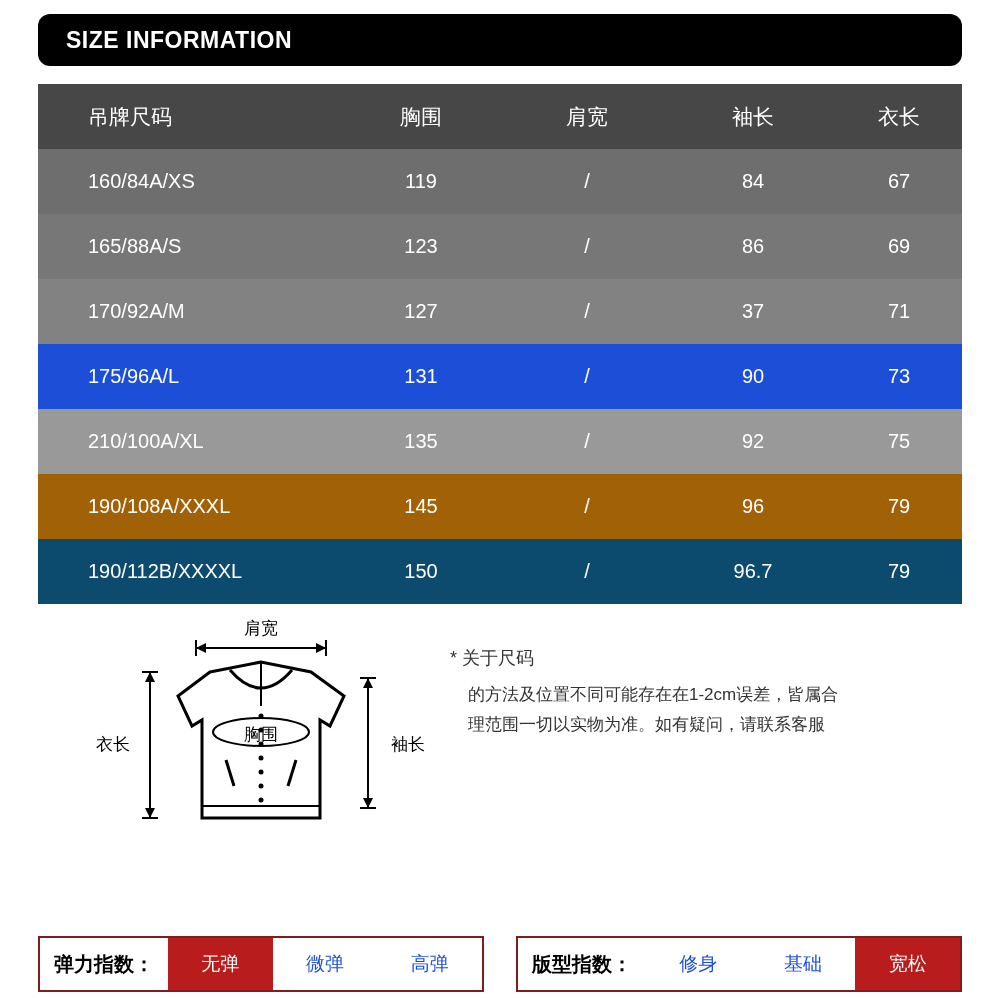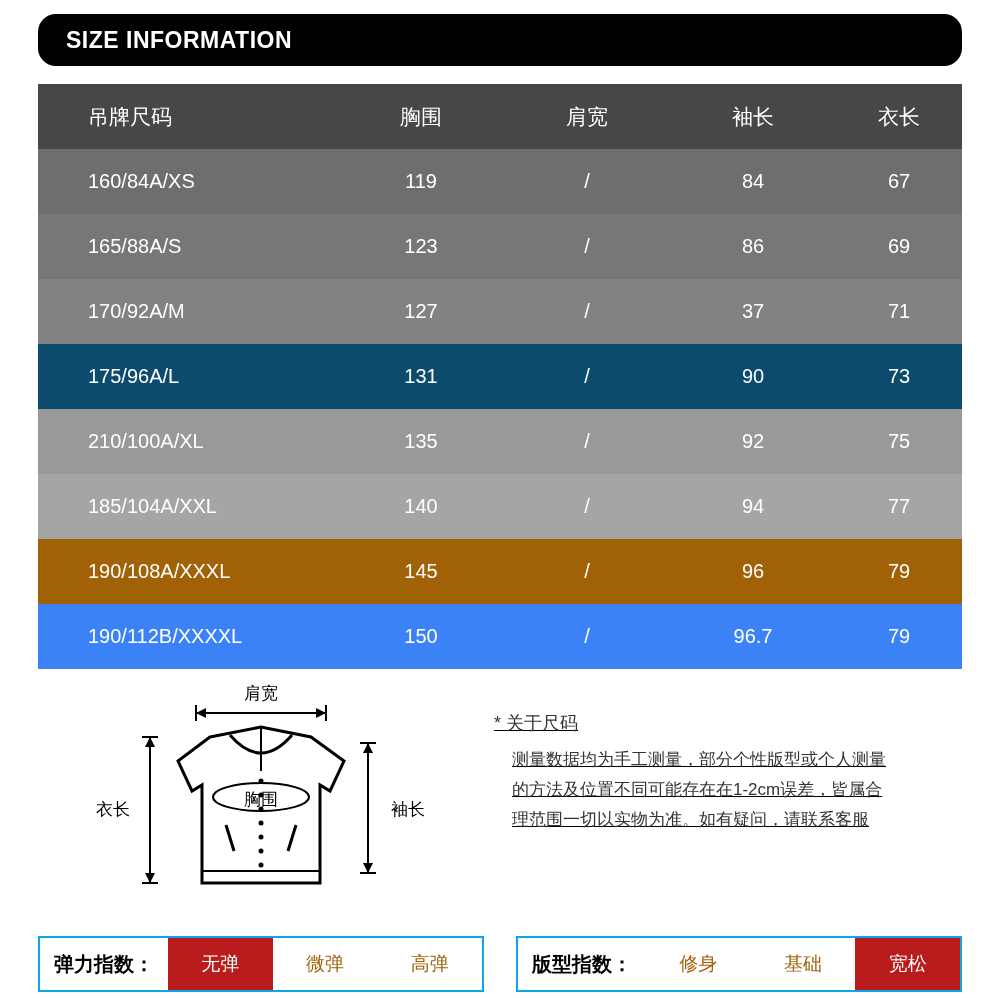--- a/index.html
+++ b/index.html
@@ -20,21 +20,21 @@
     height: 998px;
     box-sizing: border-box;
     padding: 0 38px;
   }
 
   
   .title-bar {
     margin-top: 14px;
     height: 52px;
     background: #000000;
-    border-radius: 18px;
+    border-radius: 12px;
     display: flex;
     align-items: center;
     padding-left: 28px;
     box-sizing: border-box;
   }
   .title-bar .title-text {
     color: #ffffff;
     font-size: 23px;
     font-weight: bold;
     letter-spacing: 0.5px;
@@ -90,24 +90,23 @@
   }
   .diagram {
     position: absolute;
     left: 20px;
     top: 0;
     width: 400px;
     height: 232px;
   }
   .note {
     position: absolute;
-    left: 456px;
+    left: 412px;
     top: 36px;
     width: 492px;
-    text-decoration: underline;
   }
   .note .note-title {
     font-size: 18px;
     color: #333;
     margin-bottom: 10px;
   }
   .note .note-body {
     font-size: 17px;
     color: #333;
     line-height: 1.75;
@@ -119,21 +118,21 @@
     position: absolute;
     left: 38px;
     bottom: 20px;
     width: 924px;
     display: flex;
     justify-content: space-between;
   }
   .idx-box {
     width: 446px;
     height: 56px;
-    border: 2px solid #0ea5e9;
+    border: 2px solid #7f1d1d;
     box-sizing: border-box;
     display: flex;
     align-items: stretch;
     overflow: hidden;
   }
   .idx-label {
     flex: 0 0 auto;
     padding: 0 14px;
     display: flex;
     align-items: center;
@@ -141,21 +140,21 @@
     font-size: 20px;
     font-weight: bold;
     color: #000;
   }
   .idx-opt {
     flex: 1 1 0;
     display: flex;
     align-items: center;
     justify-content: center;
     font-size: 19px;
-    color: #a16207;
+    color: #1d4ed8;
     background: #fff;
   }
   .idx-opt.active {
     background: #b91c1c;
     color: #fff;
   }
 </style>
 </head>
 <body>
 
@@ -197,49 +196,42 @@
           <td class="coln">86</td>
           <td class="coln">69</td>
         </tr>
         <tr style="background: rgb(130, 130, 130);">
           <td class="col0">170/92A/M</td>
           <td class="coln">127</td>
           <td class="coln">/</td>
           <td class="coln">37</td>
           <td class="coln">71</td>
         </tr>
-        <tr style="background: #0c4a6e;">
+        <tr style="background: #1d4ed8;">
           <td class="col0">175/96A/L</td>
           <td class="coln">131</td>
           <td class="coln">/</td>
           <td class="coln">90</td>
           <td class="coln">73</td>
         </tr>
         <tr style="background: rgb(153, 153, 153);">
           <td class="col0">210/100A/XL</td>
           <td class="coln">135</td>
           <td class="coln">/</td>
           <td class="coln">92</td>
           <td class="coln">75</td>
         </tr>
-        <tr style="background: rgb(165, 165, 165);">
-          <td class="col0">185/104A/XXL</td>
-          <td class="coln">140</td>
-          <td class="coln">/</td>
-          <td class="coln">94</td>
-          <td class="coln">77</td>
-        </tr>
         <tr style="background: #a16207;">
           <td class="col0">190/108A/XXXL</td>
           <td class="coln">145</td>
           <td class="coln">/</td>
           <td class="coln">96</td>
           <td class="coln">79</td>
         </tr>
-        <tr style="background: #3b82f6;">
+        <tr style="background: #0c4a6e;">
           <td class="col0">190/112B/XXXXL</td>
           <td class="coln">150</td>
           <td class="coln">/</td>
           <td class="coln">96.7</td>
           <td class="coln">79</td>
         </tr>
       </tbody>
   </table>
 
   <div class="mid">
@@ -288,21 +280,20 @@
         <text x="203" y="24" font-size="17" text-anchor="middle" fill="#000" font-family="Liberation Sans, sans-serif" id="lbl-shoulder">肩宽</text>
         <text x="203" y="130" font-size="17" text-anchor="middle" fill="#000" font-family="Liberation Sans, sans-serif" id="lbl-chest">胸围</text>
         <text x="350" y="140" font-size="17" text-anchor="middle" fill="#000" font-family="Liberation Sans, sans-serif" id="lbl-sleeve">袖长</text>
         <text x="55" y="140" font-size="17" text-anchor="middle" fill="#000" font-family="Liberation Sans, sans-serif" id="lbl-length">衣长</text>
       </svg>
     </div>
 
     <div class="note">
       <div class="note-title">* 关于尺码</div>
       <div class="note-body">
-        <div>测量数据均为手工测量，部分个性版型或个人测量</div>
         <div>的方法及位置不同可能存在在1-2cm误差，皆属合</div>
         <div>理范围一切以实物为准。如有疑问，请联系客服</div>
       </div>
     </div>
   </div>
 
   <div class="bottom">
 
     <div class="idx-box">
       <div class="idx-label">弹力指数：</div>

